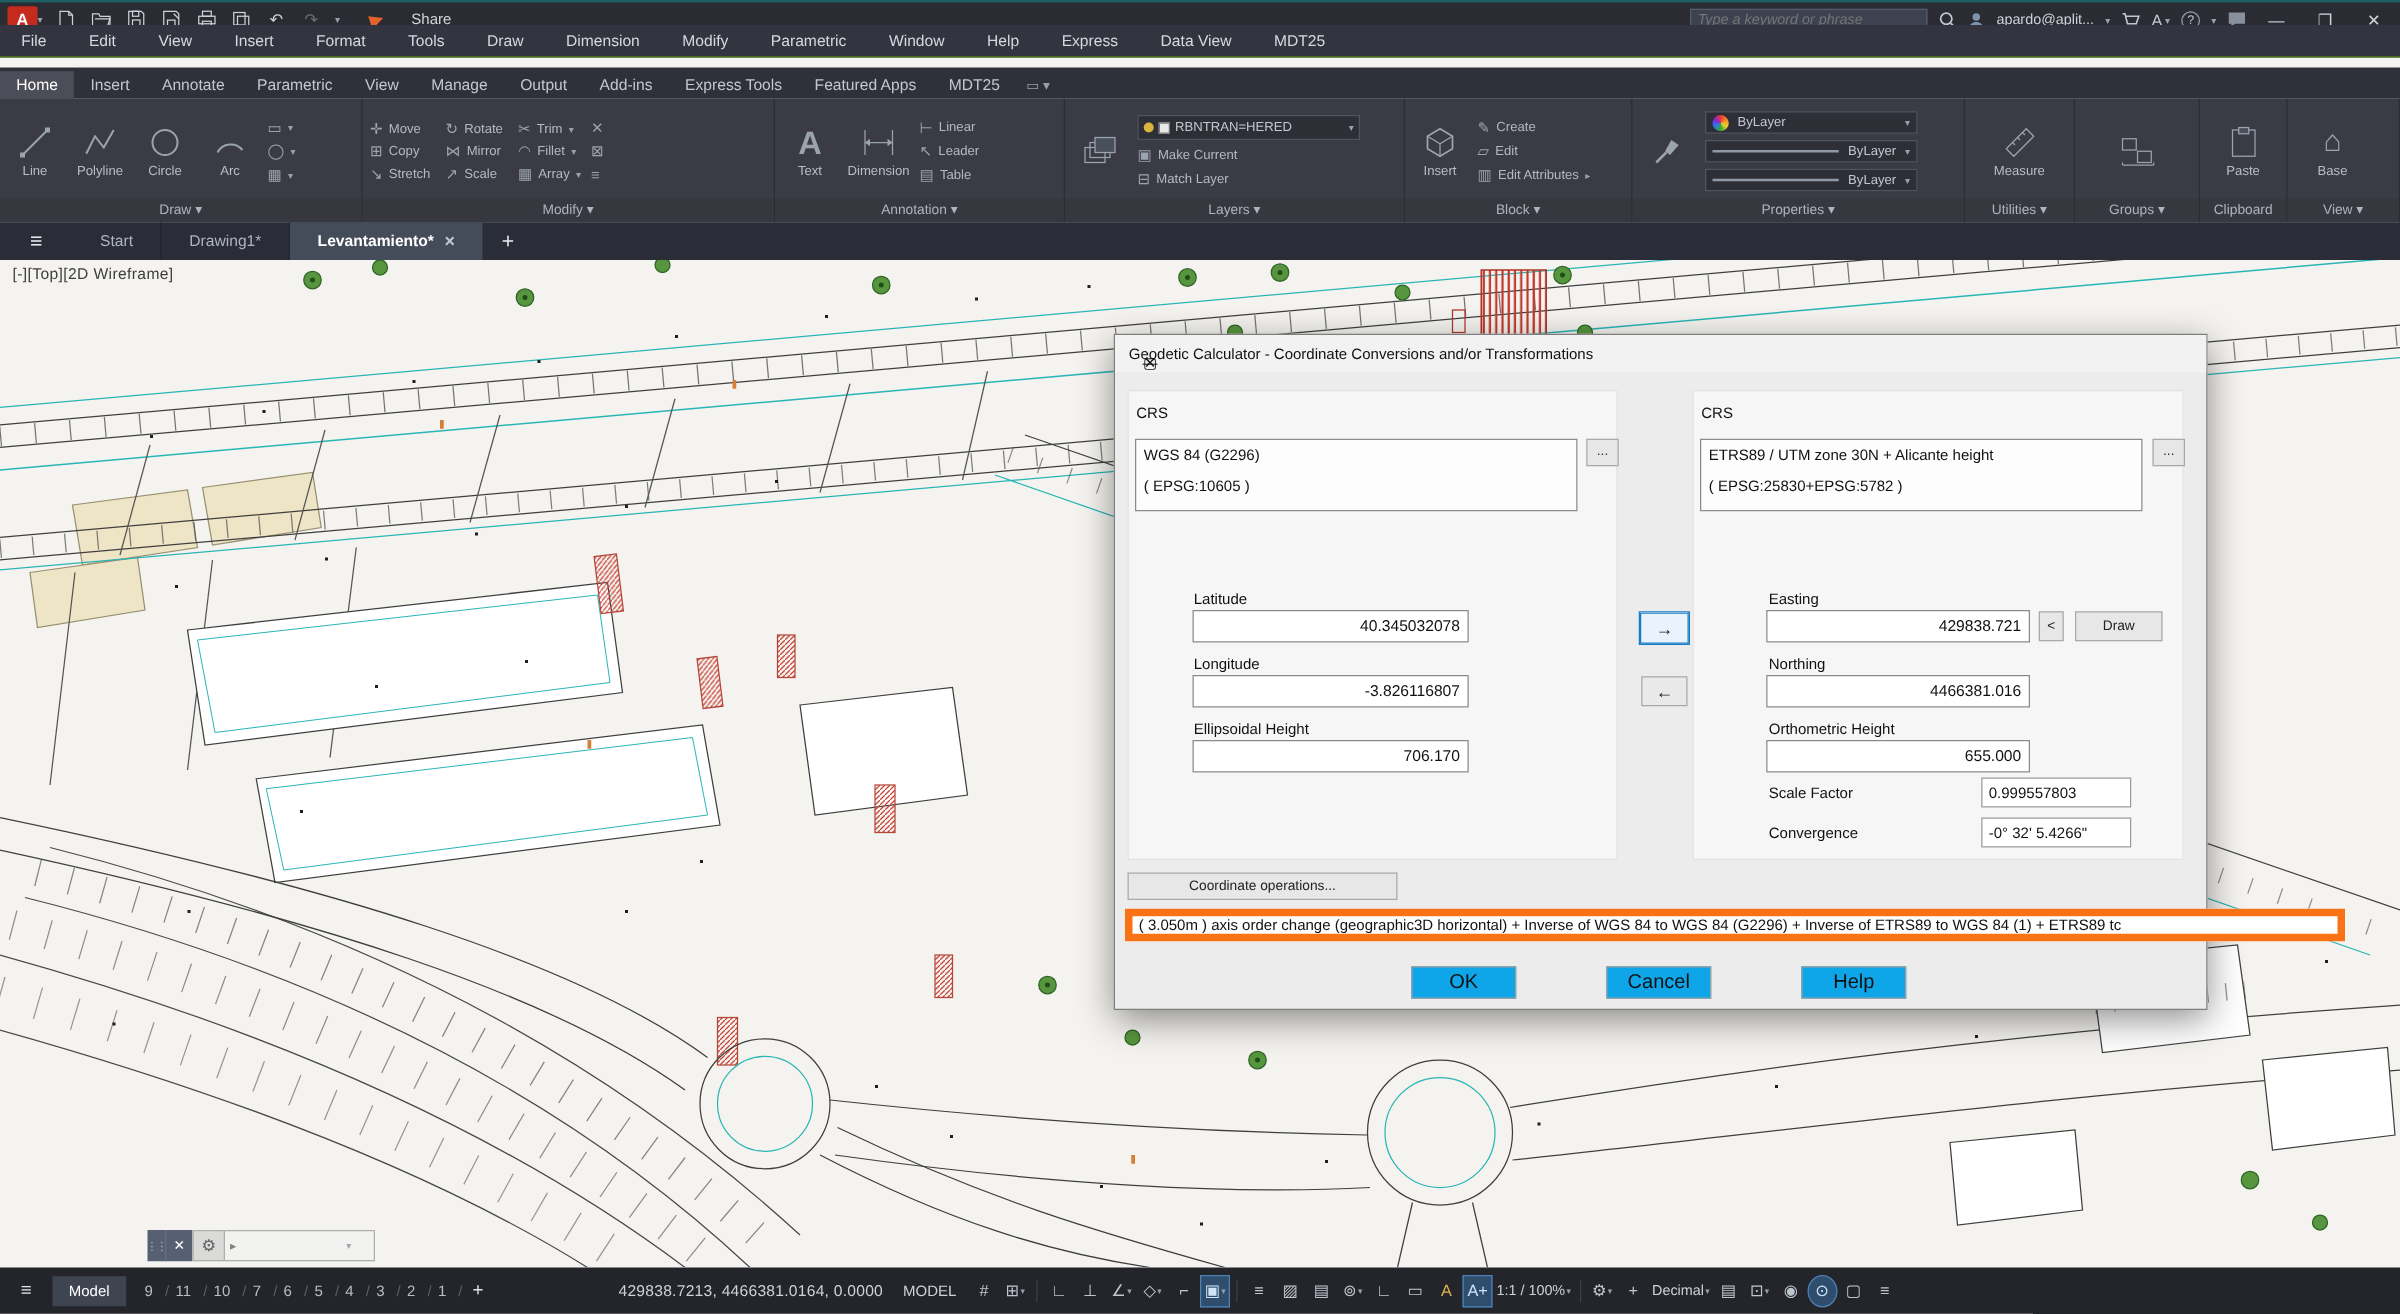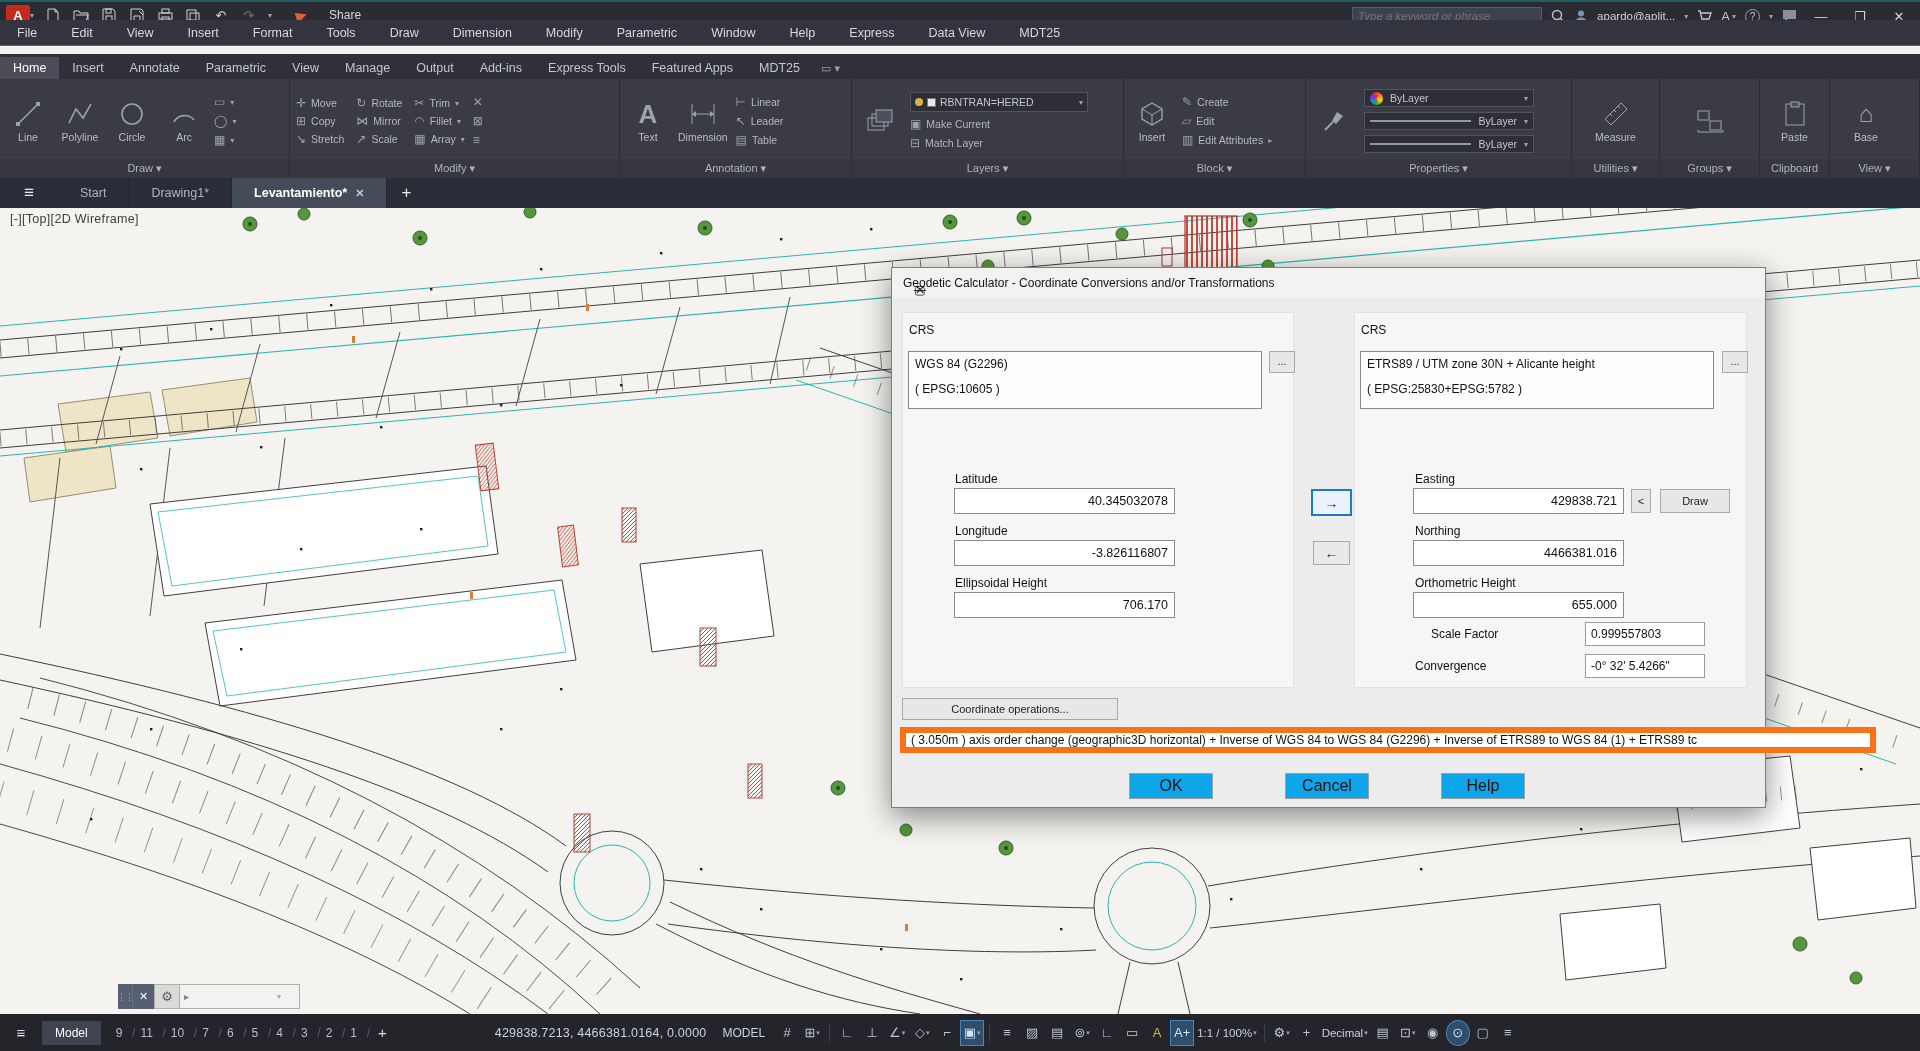--- a/index.html
+++ b/index.html
@@ -712,21 +712,21 @@
       <span class="flabel" style="left:60px;top:159px">Easting</span>
       <input class="finput" style="left: 58px; top: 175px; width: 211px;" value="429838.721">
       <span class="smallbtn" style="left:276px;top:176px;width:20px;height:24px">&lt;</span>
       <span class="smallbtn" style="left:305px;top:176px;width:70px;height:24px">Draw</span>
 
       <span class="flabel" style="left:60px;top:211px">Northing</span>
       <input class="finput" style="left: 58px; top: 227px; width: 211px;" value="4466381.016">
       <span class="flabel" style="left:60px;top:263px">Orthometric Height</span>
       <input class="finput" style="left: 58px; top: 279px; width: 211px;" value="655.000">
 
-      <span class="flabel" style="left:76px;top:314px">Scale Factor</span>
+      <span class="flabel" style="left:60px;top:314px">Scale Factor</span>
       <div class="rofield" style="left:230px;top:309px;width:120px">0.999557803</div>
       <span class="flabel" style="left:60px;top:346px">Convergence</span>
       <div class="rofield" style="left:230px;top:341px;width:120px">-0° 32' 5.4266"</div>
     </div>
 
     <span class="smallbtn" style="left:10px;top:430px;width:216px;height:22px">Coordinate operations...</span>
     <div class="pipeline">( 3.050m ) axis order change (geographic3D horizontal) + Inverse of WGS 84 to WGS 84 (G2296) + Inverse of ETRS89 to WGS 84 (1) + ETRS89 tc</div>
     <button class="dlgbtn" style="left:237px;top:505px">OK</button>
     <button class="dlgbtn" style="left:393px;top:505px">Cancel</button>
     <button class="dlgbtn" style="left:549px;top:505px">Help</button>

